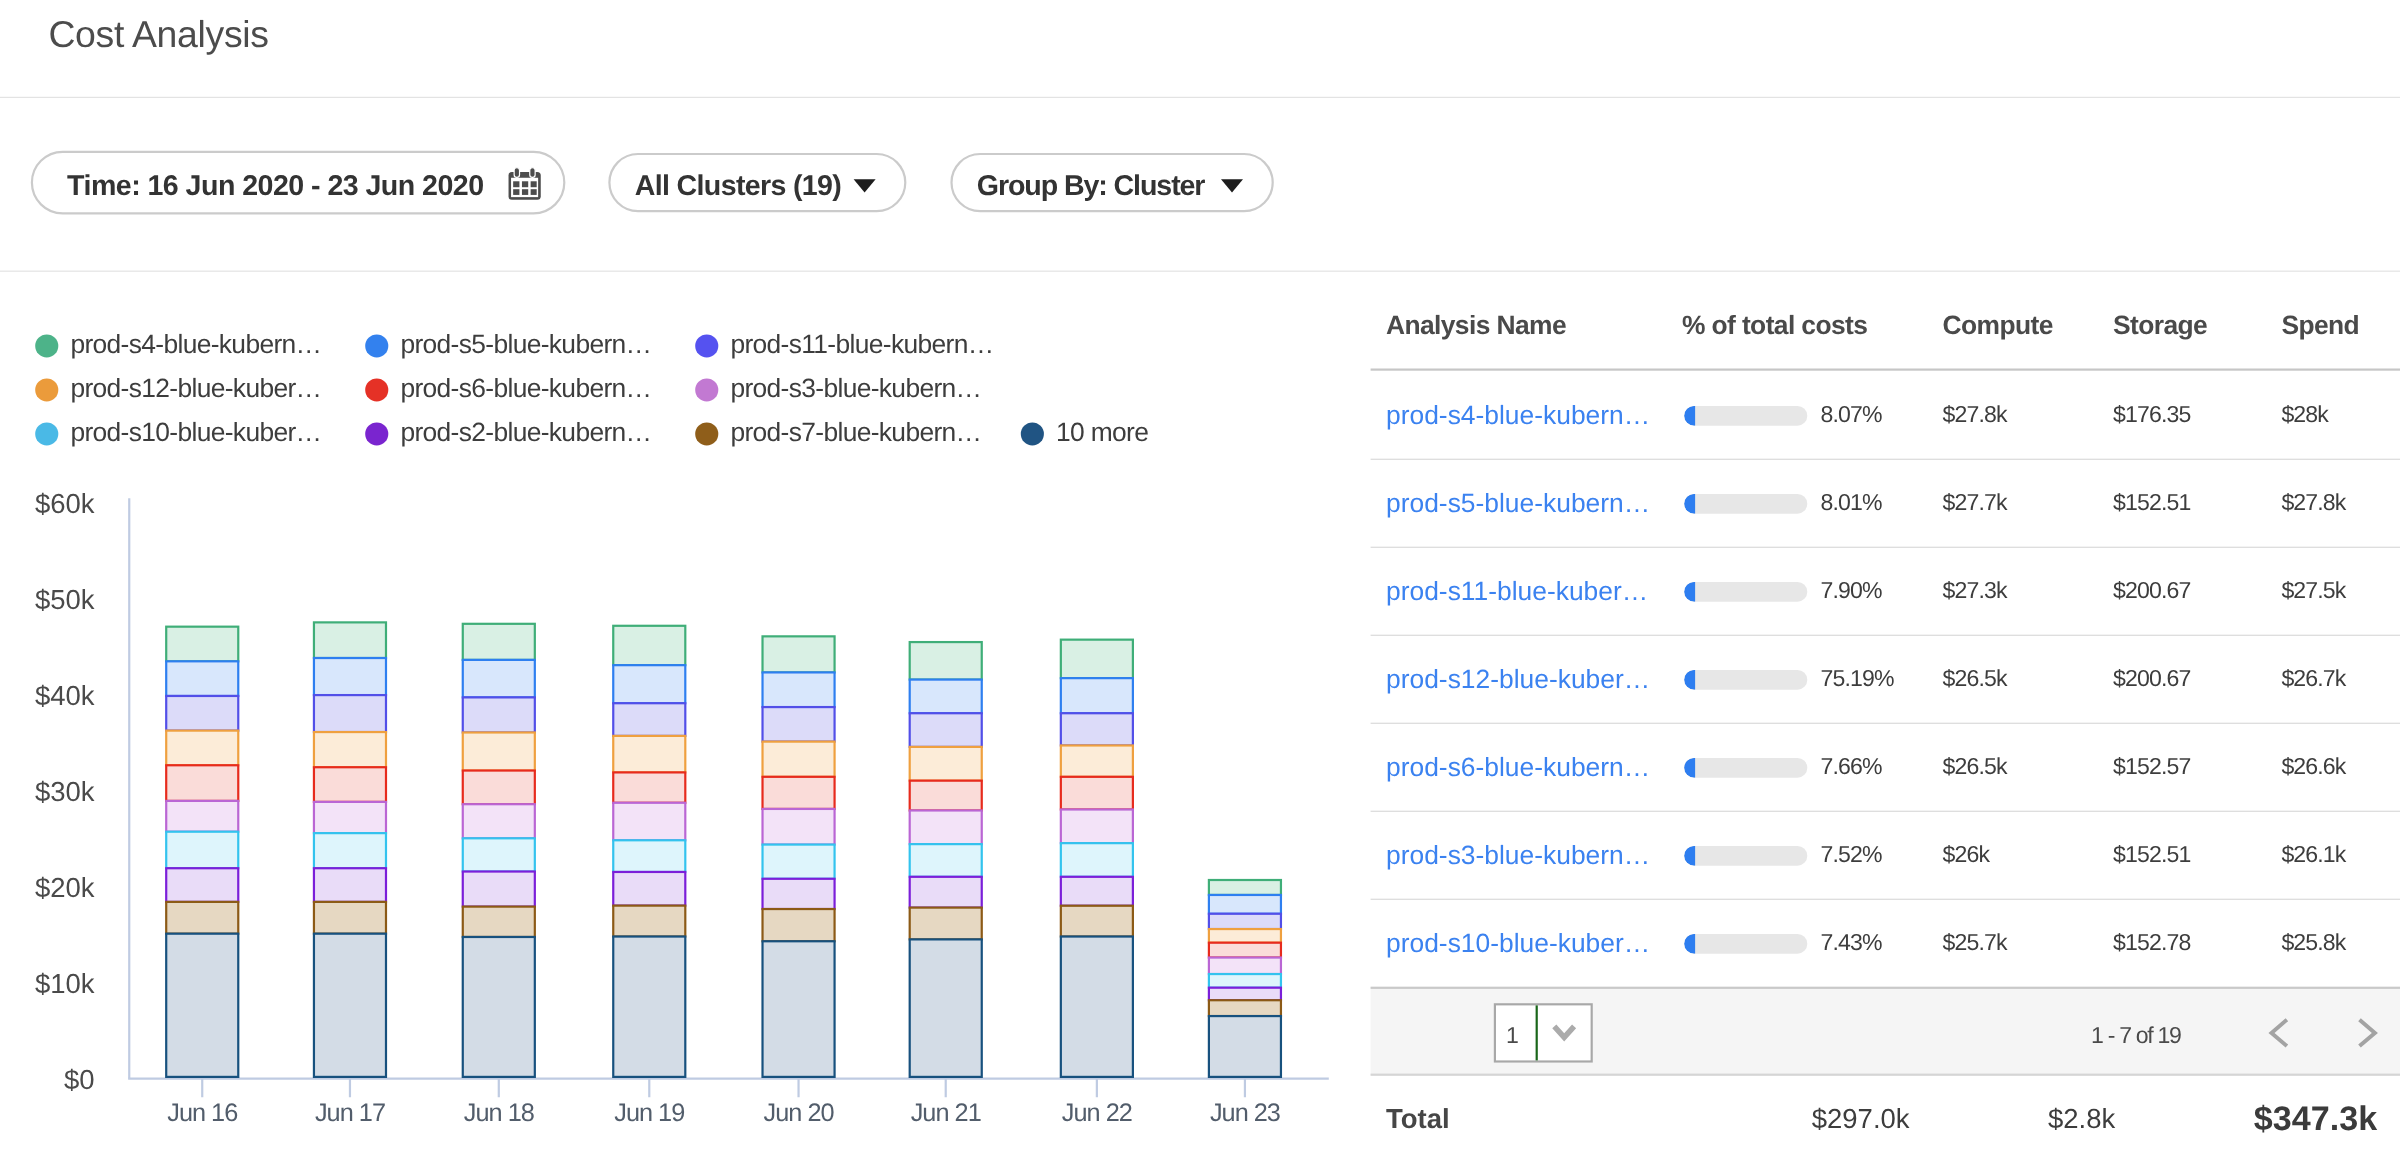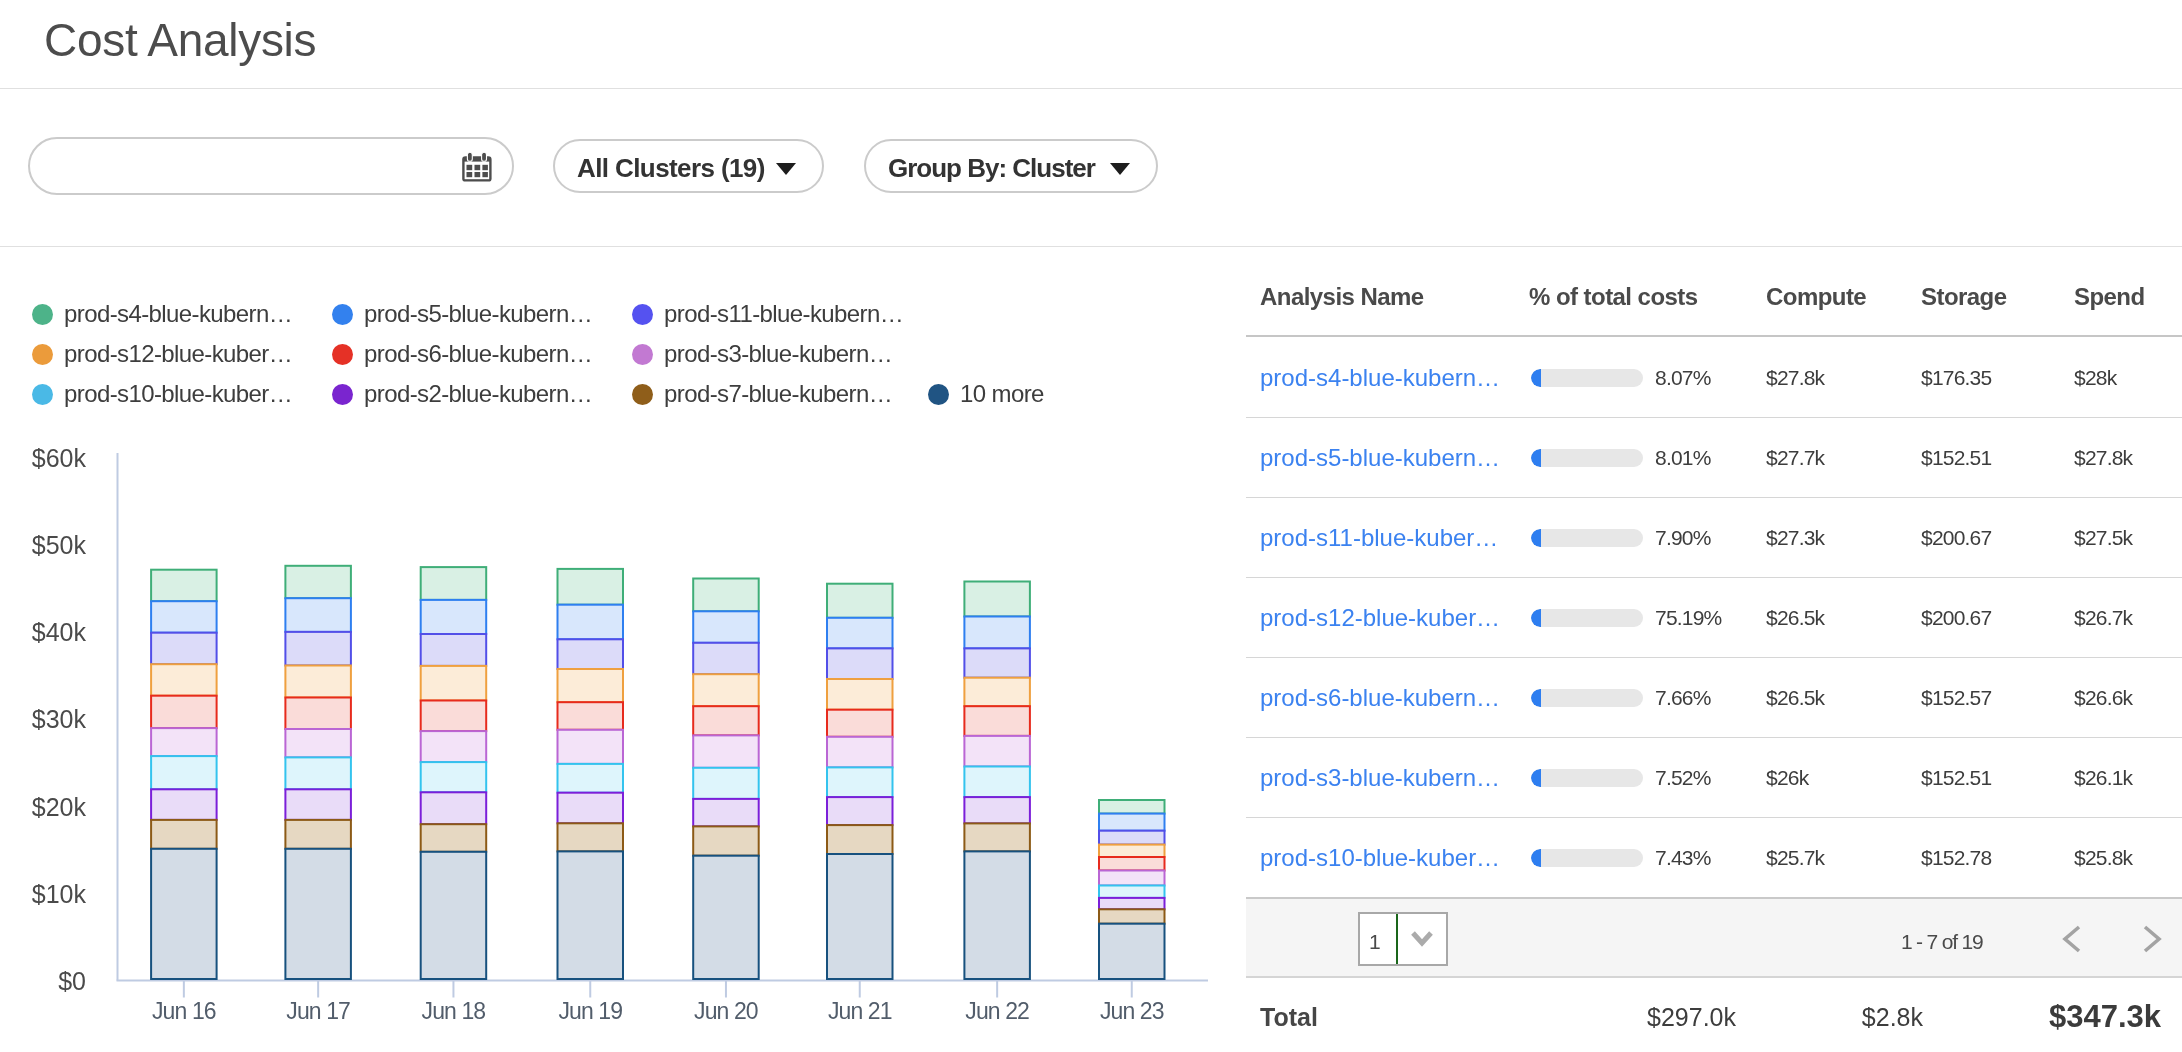--- a/index.html
+++ b/index.html
@@ -16,25 +16,26 @@
 .th{position:absolute;font-size:24px;font-weight:bold;color:#4a4a4a;line-height:32px;white-space:nowrap;letter-spacing:-0.55px}
 .td{position:absolute;font-size:21px;color:#3d3d3d;line-height:32px;white-space:nowrap;letter-spacing:-0.8px}
 .link{position:absolute;font-size:24px;color:#3b82f0;line-height:32px;white-space:nowrap}
 .tline{position:absolute;left:1246px;width:936px;height:1px}
 .pbar{position:absolute;width:112px;height:18px;border-radius:9px;background:#e7e7e7;overflow:hidden}
 .pfill{width:10px;height:18px;border-radius:9px 0 0 9px;background:#2e7ef0}
 </style>
 </head>
 <body>
 <div class="page">
-<div class="abs" style="left:44px;top:13px;font-size:46px;letter-spacing:-0.3px;color:#4c4c4c">Cost Analysis</div>
+<div class="abs" style="left:44px;top:13px;font-size:34px;letter-spacing:-0.3px;color:#4c4c4c">Cost Analysis</div>
 <div class="hr" style="top:88px"></div>
 <div class="hr" style="top:246px"></div>
 
 <div class="pill" style="left:28px;top:137px;width:486px;height:58px"></div>
+<div class="ptxt" style="left:61px;top:153px;letter-spacing:-0.5px">Time: 16 Jun 2020 - 23 Jun 2020</div>
 <div class="abs" style="left:462px;top:152px"><svg width="30" height="30" viewBox="0 0 30 30">
         <rect x="0.2" y="4.3" width="29.4" height="25.3" rx="3.2" fill="#4d4d4d"></rect>
         <rect x="5.4" y="0.3" width="4.9" height="9" rx="2.4" fill="#4d4d4d" stroke="#ffffff" stroke-width="1.1"></rect>
         <rect x="19.6" y="0.3" width="4.9" height="9" rx="2.4" fill="#4d4d4d" stroke="#ffffff" stroke-width="1.1"></rect>
         <rect x="2.6" y="9.6" width="24.6" height="17.6" fill="#ffffff"></rect>
         <rect x="4.5" y="12.8" width="5.7" height="5.4" fill="#4d4d4d"></rect>
         <rect x="12.5" y="12.8" width="5.7" height="5.4" fill="#4d4d4d"></rect>
         <rect x="20.4" y="12.8" width="5.5" height="5.4" fill="#4d4d4d"></rect>
         <rect x="4.5" y="20" width="5.7" height="5.2" fill="#4d4d4d"></rect>
         <rect x="12.5" y="20" width="5.7" height="5.2" fill="#4d4d4d"></rect>

